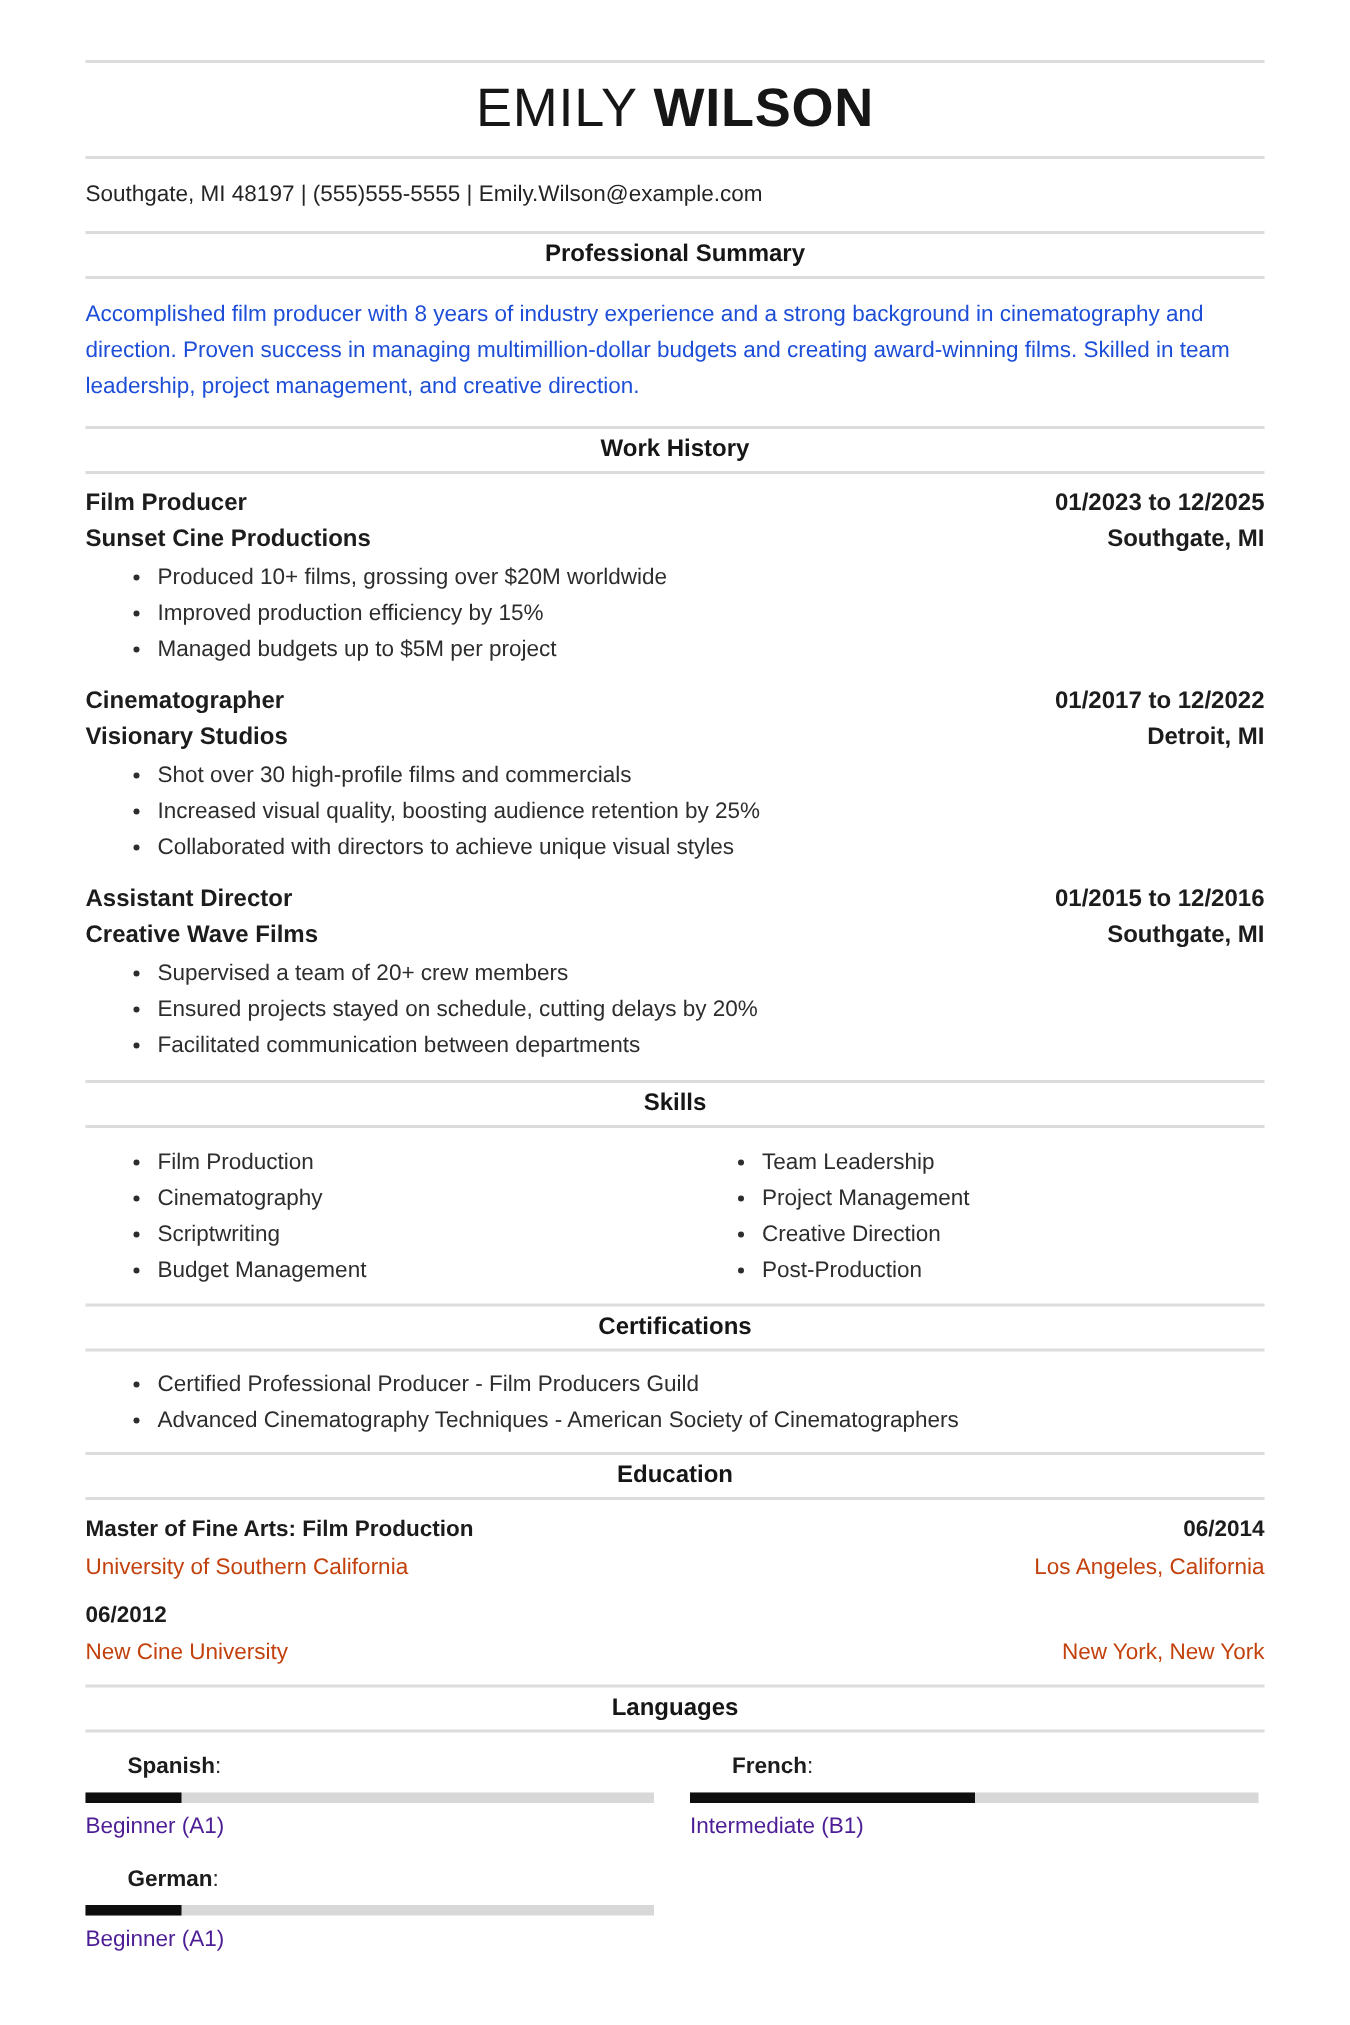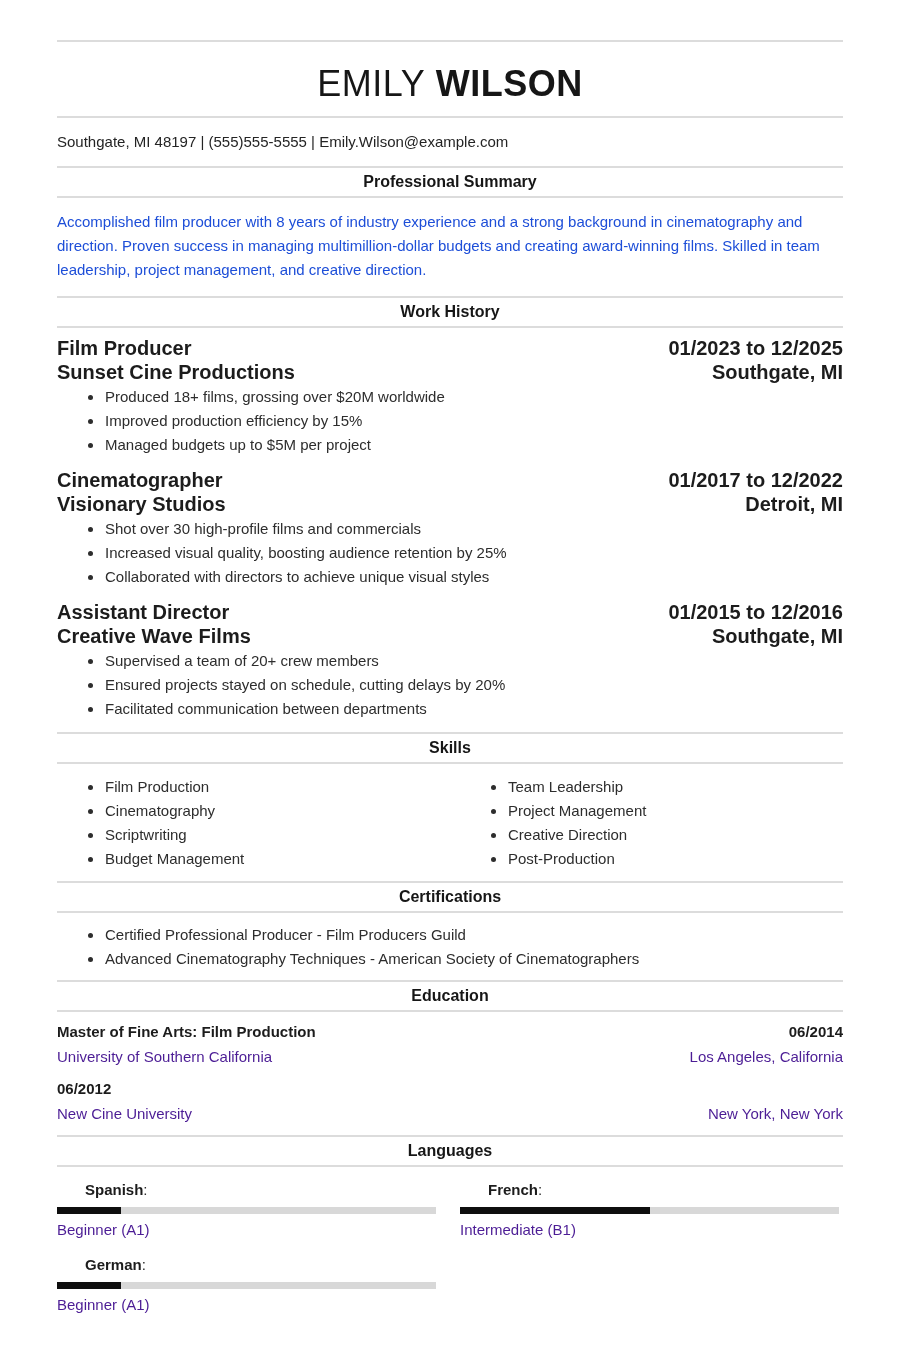--- a/index.html
+++ b/index.html
@@ -17,21 +17,21 @@
     background: #ffffff;
     padding: 40px 57px 30px 57px;
   }
   .rule {
     height: 2px;
     background: #dcdcdc;
     width: 100%;
   }
   .name {
     margin: 0;
-    padding: 21px 0 11px 0;
+    padding: 9px 0 11px 0;
     text-align: center;
     font-size: 36px;
     line-height: 42px;
     color: #161616;
     letter-spacing: 0.5px;
   }
   .name .first { font-weight: 400; }
   .name .last { font-weight: 700; }
   .contact {
     padding: 13px 0;
@@ -54,21 +54,21 @@
     font-size: 15px;
     line-height: 24px;
     color: #1d4ed8;
   }
   .jobs { padding: 8px 0 0 0; }
   .job { margin-bottom: 11px; }
   .job-row {
     display: flex;
     justify-content: space-between;
     align-items: baseline;
-    font-size: 20px;
+    font-size: 16px;
     line-height: 24px;
     font-weight: 700;
     color: #1c1c1c;
   }
   ul.bullets {
     margin: 1px 0 0 0;
     padding: 0 0 0 47px;
     list-style: disc;
   }
   ul.bullets li {
@@ -88,21 +88,21 @@
   .edu-entry { margin-bottom: 7px; }
   .edu-entry:last-child { margin-bottom: 0; }
   .edu-row {
     display: flex;
     justify-content: space-between;
     align-items: baseline;
     font-size: 15px;
     line-height: 25px;
   }
   .edu-row.bold { font-weight: 700; color: #1c1c1c; }
-  .edu-row.normal { font-weight: 400; color: #4c1d95; }
+  .edu-row.normal { font-weight: 400; color: #c2410c; }
   .langs-wrap { padding: 10px 0 0 0; }
   .lang { margin-bottom: 10px; }
   .lang-label {
     font-size: 15px;
     line-height: 26px;
     color: #1c1c1c;
   }
   .lang-label .lang-name { font-weight: 700; margin-left: 28px; }
   .lang-label .lang-colon { font-weight: 400; color: #2d2d2d; }
   .bar {
@@ -150,21 +150,21 @@
     <div class="job">
       <div class="job-row">
         <span>Film Producer</span>
         <span>01/2023 to 12/2025</span>
       </div>
       <div class="job-row">
         <span>Sunset Cine Productions</span>
         <span>Southgate, MI</span>
       </div>
       <ul class="bullets">
-        <li>Produced 18+ films, grossing over $20M worldwide</li>
+        <li>Produced 10+ films, grossing over $20M worldwide</li>
         <li>Improved production efficiency by 15%</li>
         <li>Managed budgets up to $5M per project</li>
       </ul>
     </div>
 
     <div class="job">
       <div class="job-row">
         <span>Cinematographer</span>
         <span>01/2017 to 12/2022</span>
       </div>

